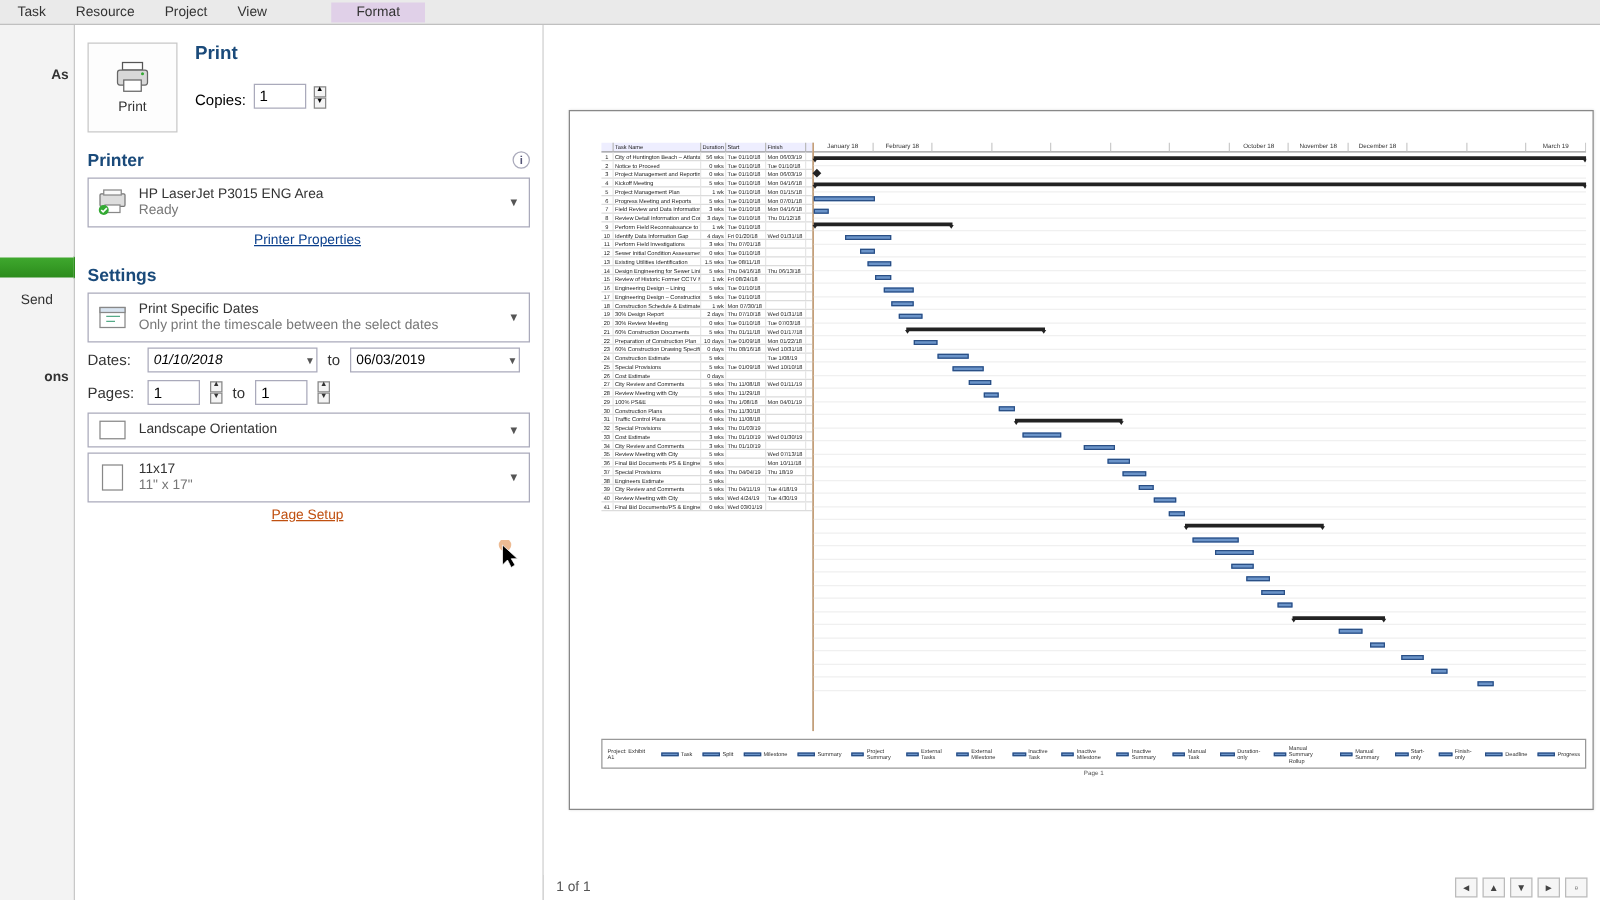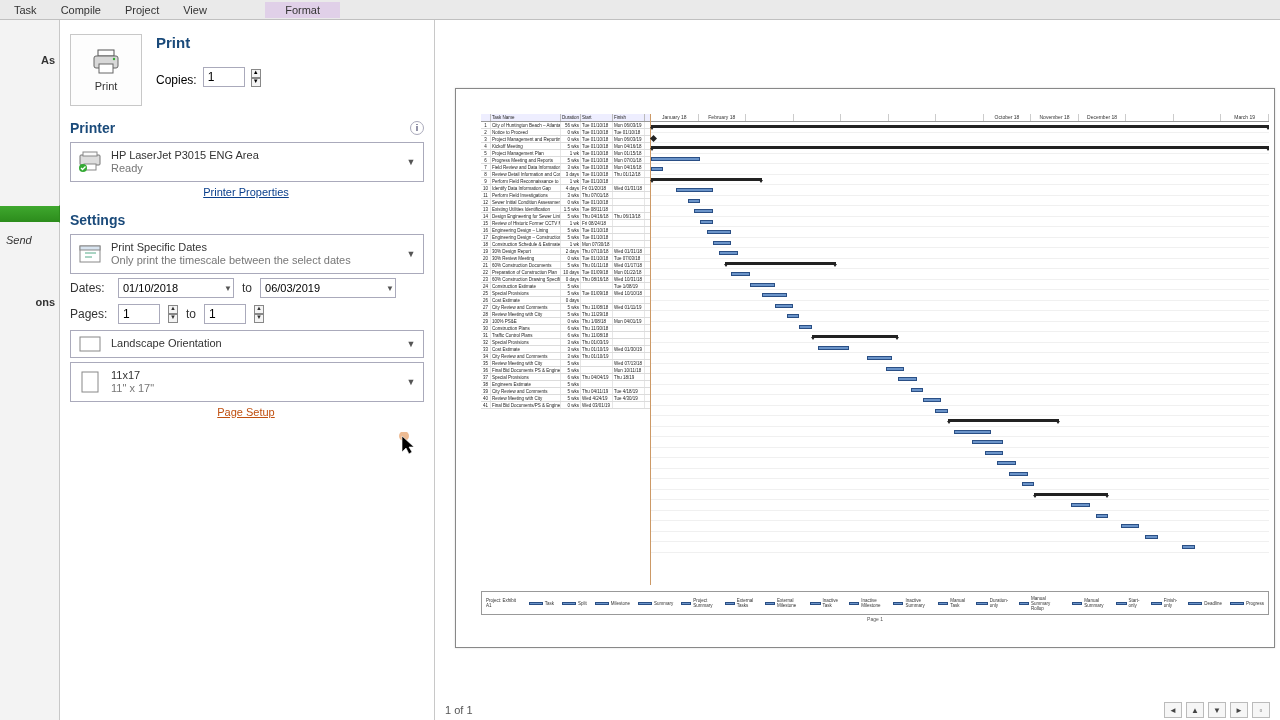--- a/index.html
+++ b/index.html
@@ -21,21 +21,21 @@
 }
 .backstage-nav .item { padding: 6px 4px; text-align: right; font-weight: bold; }
 .backstage-nav .item.green {
   background: linear-gradient(#3fa82e,#2c8c1c); color: #fff; font-weight: 600;
   padding: 8px 4px; position: relative;
 }
 .backstage-nav .item.green:after {
   content:''; position:absolute; right:-9px; top:50%; transform:translateY(-50%);
   border-left:9px solid #2c8c1c; border-top:9px solid transparent; border-bottom:9px solid transparent;
 }
-.backstage-nav .send { padding: 12px 6px; text-align: left; color: #333; font-style: italic; }
+.backstage-nav .send { padding: 12px 6px; text-align: center; color: #333; }
 
 
 .panel {
   position: absolute; left: 60px; top: 20px; width: 375px; height: 700px;
   background: #fff; border-right: 1px solid #c8c8c8; padding: 14px 10px;
 }
 .section-title { font-size: 15px; font-weight: 600; color: #1a4a7a; margin-bottom: 6px; }
 .print-button {
   width: 72px; height: 72px; border: 1px solid #c8c8c8; background: #fdfdfd;
   display: flex; flex-direction: column; align-items: center; justify-content: center;
@@ -117,21 +117,21 @@
 .nav-buttons { display: flex; gap: 4px; }
 .nav-buttons .nb { width: 18px; height: 16px; border: 1px solid #bbb; background: #f6f6f6; font-size: 8px; color: #444; display:flex;align-items:center;justify-content:center; }
 
 .cursor { position: absolute; left: 398px; top: 432px; pointer-events: none; z-index: 50; }
 </style>
 </head>
 <body>
 
 <div class="ribbon">
   <div class="tab">Task</div>
-  <div class="tab">Compile</div>
+  <div class="tab">Resource</div>
   <div class="tab">Project</div>
   <div class="tab">View</div>
   <div class="spacer"></div>
   <div class="tab format">Format</div>
   <div style="width:940px"></div>
 </div>
 
 <div class="backstage-nav">
   <div style="height:28px"></div>
   <div class="item">As</div>
@@ -207,21 +207,21 @@
     <div class="texts">
       <span>Print Specific Dates</span>
       <span class="sub">Only print the timescale between the select dates</span>
     </div>
     <div class="arrow">▼</div>
   </div>
 
   <div class="row">
     <span style="width:40px">Dates:</span>
     <div class="date-wrap">
-        <input class="date-input" style="width: 116px;" value="01/10/2018">
+        <input class="date-input" style="width: 136px; font-style: italic;" value="01/10/2018">
         <span class="dd">▼</span>
       </div>
     <span>to</span>
     <div class="date-wrap">
         <input class="date-input" style="width: 136px;" value="06/03/2019">
         <span class="dd">▼</span>
       </div>
   </div>
 
   <div class="row">

